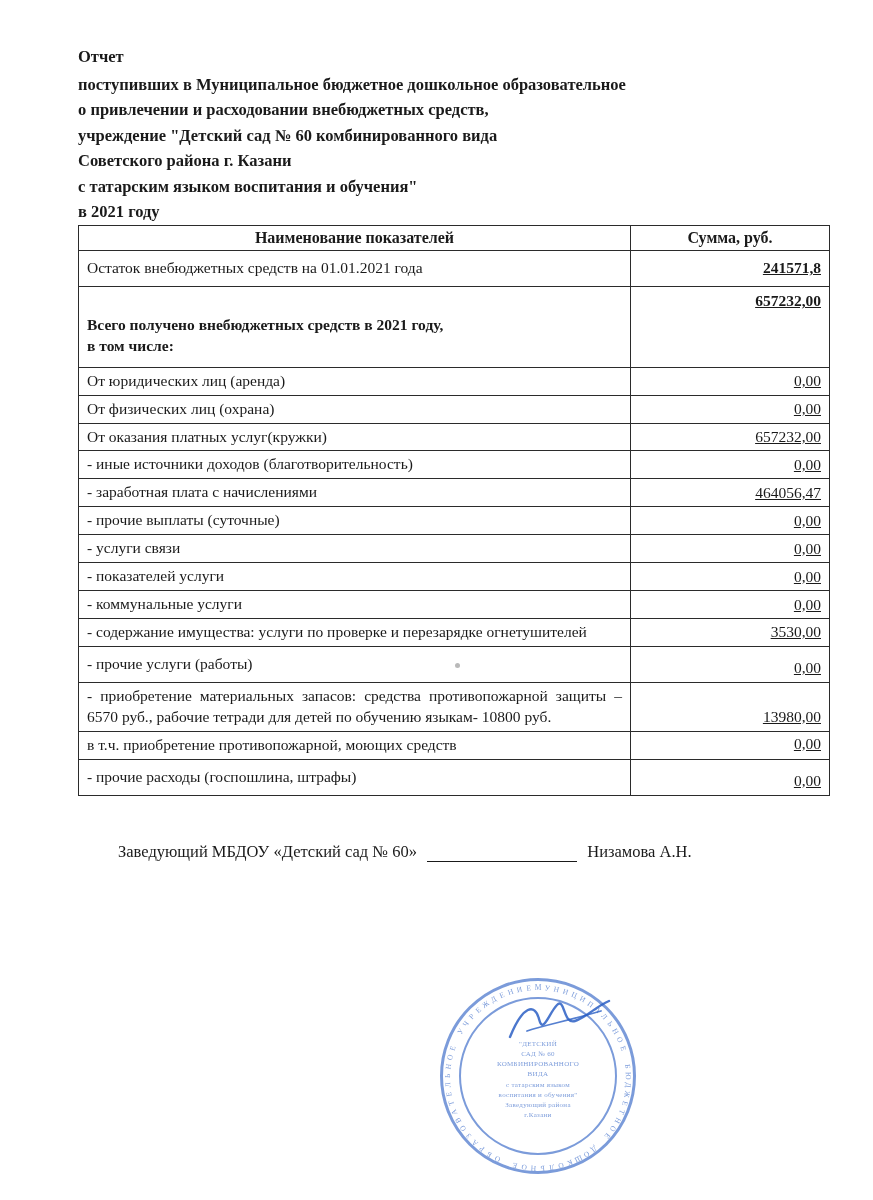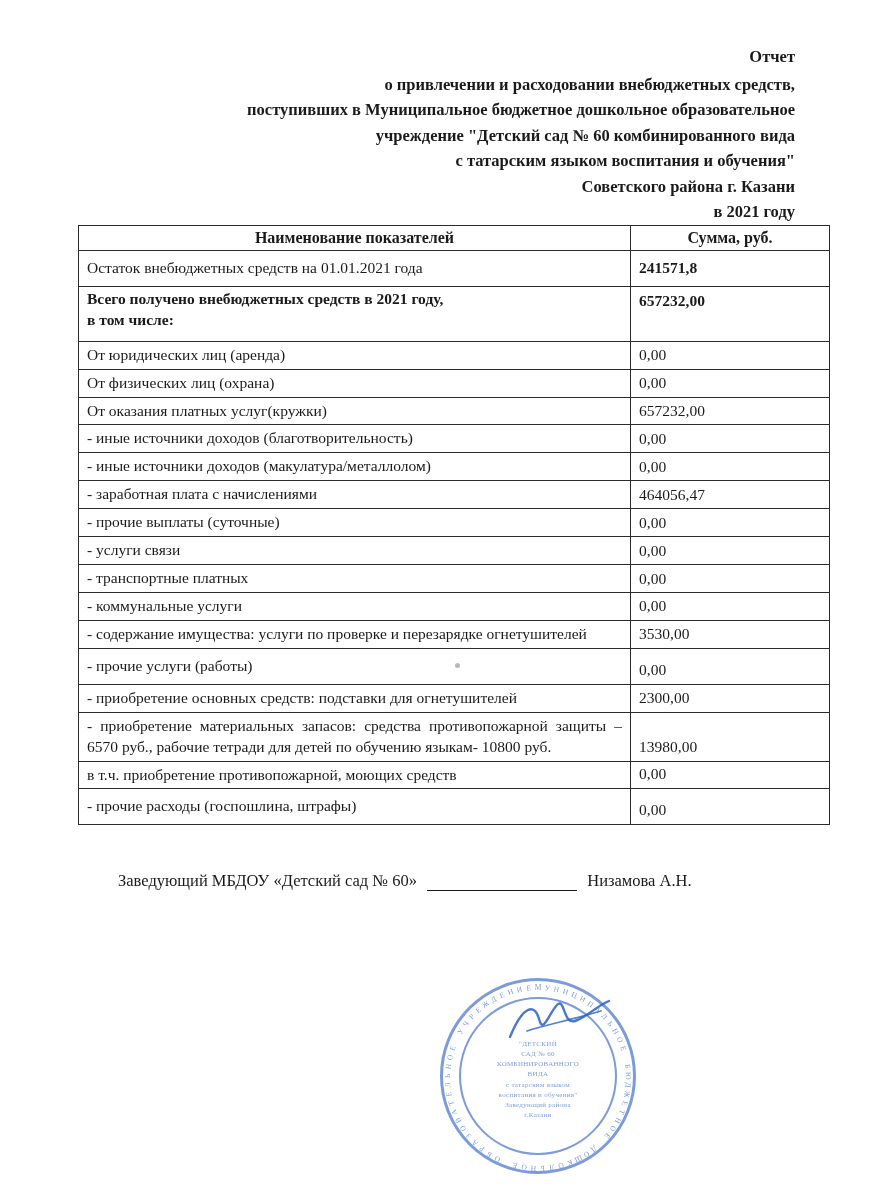--- a/index.html
+++ b/index.html
@@ -16,21 +16,21 @@
     overflow: hidden;
   }
   .page {
     position: relative;
     width: 873px;
     height: 1200px;
     box-sizing: border-box;
     padding: 44px 78px 0 78px;
   }
   .title-block {
-    text-align: right;
+    text-align: left;
     font-weight: bold;
     font-size: 16.5px;
     line-height: 1.55;
   }
   .title-block .line {
     display: block;
     white-space: nowrap;
   }
   .title-main {
     font-size: 16.5px;
@@ -58,32 +58,33 @@
   .col-sum  { width: 182px; }
   td.label {
     text-align: left;
     line-height: 1.35;
   }
   td.label.justify {
     text-align: justify;
     text-align-last: left;
   }
   td.value {
-    text-align: left;
+    text-align: right;
     white-space: nowrap;
+    text-decoration: underline;
   }
   tr.bold td {
     font-weight: bold;
   }
   tr.tall td {
     padding-top: 7px;
     padding-bottom: 7px;
   }
   tr.tall2 td {
-    padding-top: 2px;
+    padding-top: 28px;
     padding-bottom: 10px;
   }
   td.value.bottom {
     vertical-align: bottom;
     padding-bottom: 5px;
   }
   .signature-row {
     position: relative;
     margin-top: 46px;
     font-size: 16.5px;
@@ -163,25 +164,25 @@
     background: #b9b9b9;
   }
 </style>
 </head>
 <body>
 
 <div class="page">
 
   <div class="title-block">
     <div class="title-main">Отчет</div>
+    <span class="line">поступивших в Муниципальное бюджетное дошкольное образовательное</span>
     <span class="line">о привлечении и расходовании внебюджетных средств,</span>
-    <span class="line">поступивших в Муниципальное бюджетное дошкольное образовательное</span>
     <span class="line">учреждение "Детский сад № 60 комбинированного вида</span>
+    <span class="line">Советского района г. Казани</span>
     <span class="line">с татарским языком воспитания и обучения"</span>
-    <span class="line">Советского района г. Казани</span>
     <span class="line">в 2021 году</span>
   </div>
 
   <table class="report">
     <thead>
       <tr>
         <th class="col-name">Наименование показателей</th>
         <th class="col-sum">Сумма, руб.</th>
       </tr>
     </thead>
@@ -205,54 +206,46 @@
       </tr>
       <tr>
         <td class="label">От оказания платных услуг(кружки)</td>
         <td class="value">657232,00</td>
       </tr>
       <tr>
         <td class="label">- иные источники доходов (благотворительность)</td>
         <td class="value">0,00</td>
       </tr>
       <tr>
-        <td class="label">- иные источники доходов (макулатура/металлолом)</td>
-        <td class="value">0,00</td>
-      </tr>
-      <tr>
         <td class="label">- заработная плата с начислениями</td>
         <td class="value">464056,47</td>
       </tr>
       <tr>
         <td class="label">- прочие выплаты (суточные)</td>
         <td class="value">0,00</td>
       </tr>
       <tr>
         <td class="label">- услуги связи</td>
         <td class="value">0,00</td>
       </tr>
       <tr>
-        <td class="label">- транспортные платных</td>
+        <td class="label">- показателей услуги</td>
         <td class="value">0,00</td>
       </tr>
       <tr>
         <td class="label">- коммунальные услуги</td>
         <td class="value">0,00</td>
       </tr>
       <tr>
         <td class="label">- содержание имущества: услуги по проверке и перезарядке огнетушителей</td>
         <td class="value">3530,00</td>
       </tr>
       <tr class="tall">
         <td class="label">- прочие услуги (работы)</td>
         <td class="value bottom">0,00</td>
-      </tr>
-      <tr>
-        <td class="label justify">-  приобретение  основных  средств:  подставки  для огнетушителей</td>
-        <td class="value bottom">2300,00</td>
       </tr>
       <tr>
         <td class="label justify">-  приобретение  материальных  запасов:  средства противопожарной защиты – 6570 руб., рабочие тетради для детей по обучению языкам- 10800 руб.</td>
         <td class="value bottom">13980,00</td>
       </tr>
       <tr>
         <td class="label">в т.ч. приобретение противопожарной, моющих средств</td>
         <td class="value" style="vertical-align:top">0,00</td>
       </tr>
       <tr class="tall">

